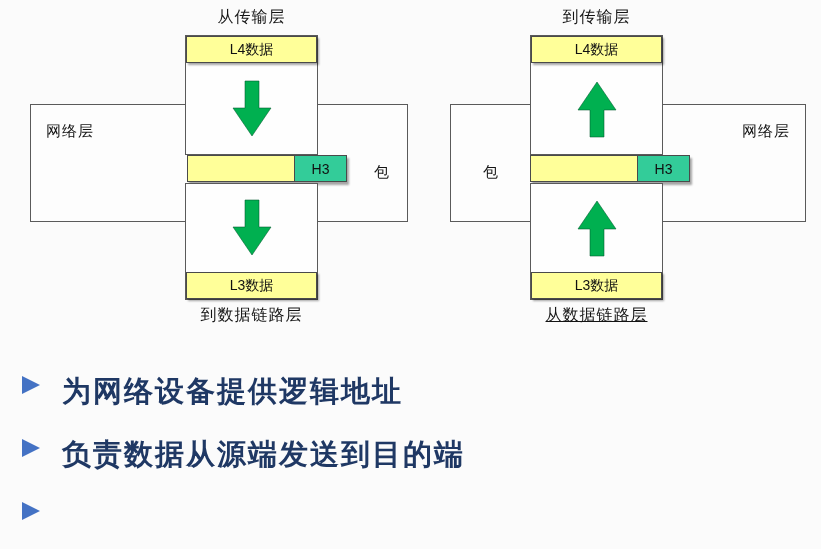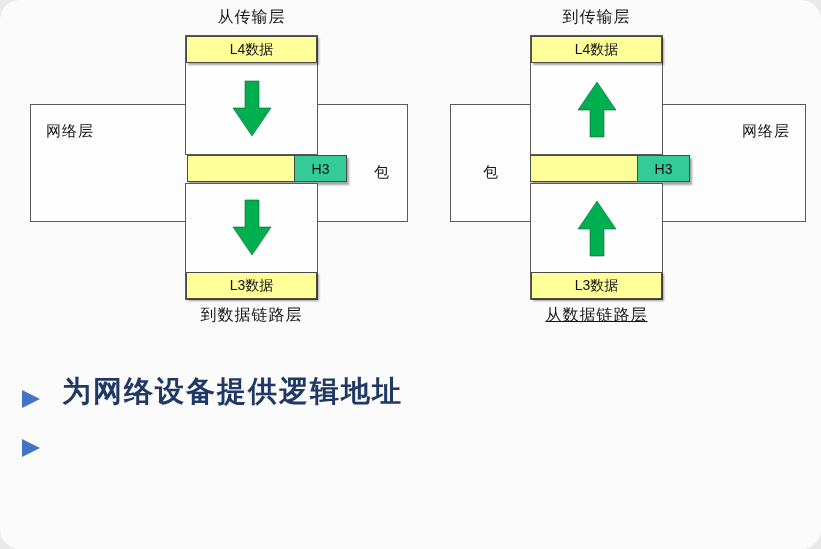--- a/index.html
+++ b/index.html
@@ -1,21 +1,21 @@
 <!DOCTYPE html>
 <html style="--background: #FBFBFB; --yellow: #FFFF99; --h3_green: #33CC99; --arrow_green: #00B050; --bullet_text: #1F3864; --bullet_marker: #4472C4;"><head>
 <meta charset="utf-8">
 <style>
   * { margin:0; padding:0; box-sizing:border-box; }
   html,body { background:#e9e9e9; }
   body { font-family:"Liberation Sans", sans-serif; }
   .stage {
     position:relative; width:821px; height:549px;
     background:var(--background,#fbfbfb);
-    overflow:hidden; color:#1a1a1a; margin:0 auto;border-radius:20px;
+    overflow:hidden; color:#1a1a1a; margin:0 auto;
   }
   .abs { position:absolute; }
   .lbl { font-size:16px; text-align:center; color:#141414; letter-spacing:1px; }
   .hrect { border:1px solid #5a5a5a; background:#fdfdfd; }
   .layer-text { position:absolute; font-size:15px; letter-spacing:1px; color:#141414; }
   .col {
     border:1px solid #5a5a5a; background:#fefefe;
     display:flex; flex-direction:column; align-items:stretch;text-align:center;
   }
   .ybox {
@@ -37,21 +37,21 @@
     position:absolute; top:-1px; bottom:-1px; right:-1px; width:53px;
     background:var(--h3_green,#33cc99);
     border:1px solid #4a4a4a;
     display:flex; align-items:center; justify-content:center;
     font-size:14px; color:#111;
   }
   .bullets {
     position:absolute; left:14px; top:372px; width:790px;
     display:flex; flex-direction:column; gap:23px;
   }
-  .bullet { display:flex; align-items:flex-end; gap:20px; }
+  .bullet { display:flex; align-items:flex-start; gap:20px; }
   .bullet-marker { flex:0 0 auto; margin-left:4px; }
   .bullet-text {
     font-family:"Liberation Serif", serif;
     font-size:29px; font-weight:bold;
     color:var(--bullet_text,#1f3864);
     letter-spacing:2px; white-space:nowrap;
   }
 </style>
 </head>
 <body>
@@ -140,20 +140,26 @@
 
   <section class="bullets">
 
     <div class="bullet">
       <svg class="bullet-marker" width="24" height="26" viewBox="0 0 24 26">
         <polygon points="4,4 22,13 4,22" fill="#4472C4"></polygon>
       </svg>
       <span class="bullet-text">为网络设备提供逻辑地址</span>
     </div>
 
+    <div class="bullet">
+      <svg class="bullet-marker" width="24" height="26" viewBox="0 0 24 26">
+        <polygon points="4,4 22,13 4,22" fill="#4472C4"></polygon>
+      </svg>
+      <span class="bullet-text">负责数据从源端发送到目的端</span>
+    </div>
 
     <div class="bullet">
       <svg class="bullet-marker" width="24" height="26" viewBox="0 0 24 26">
         <polygon points="4,4 22,13 4,22" fill="#4472C4"></polygon>
       </svg>
     </div>
 
   </section>
 
 </div>

